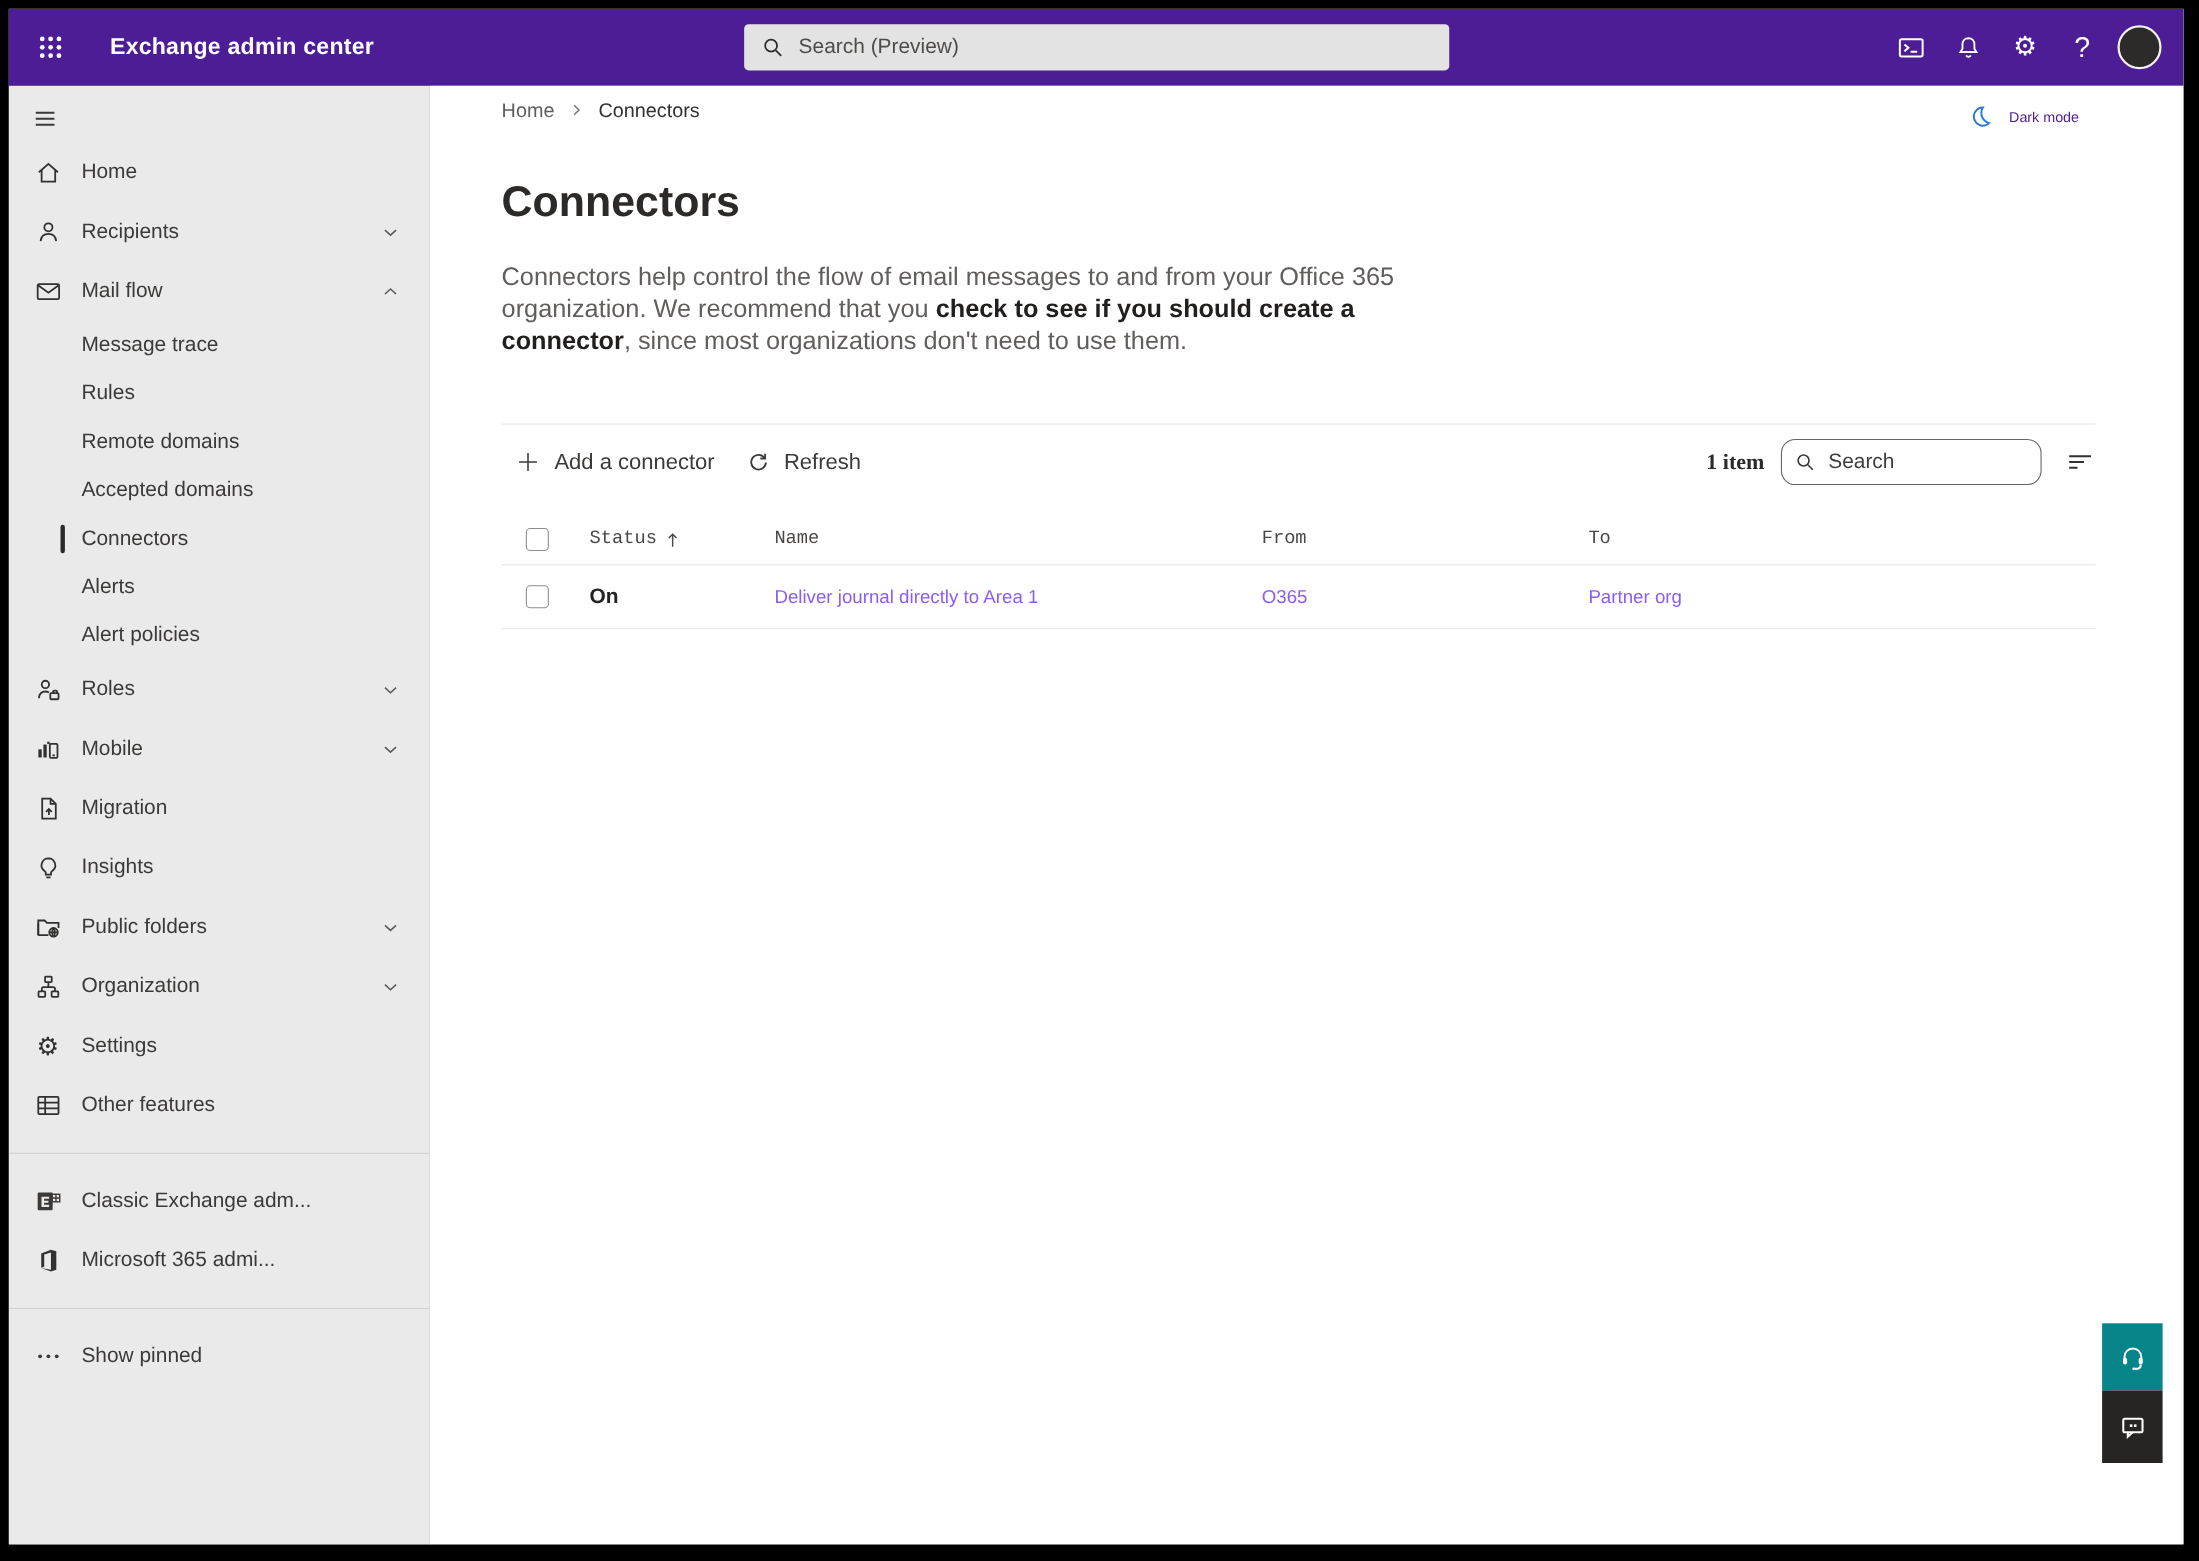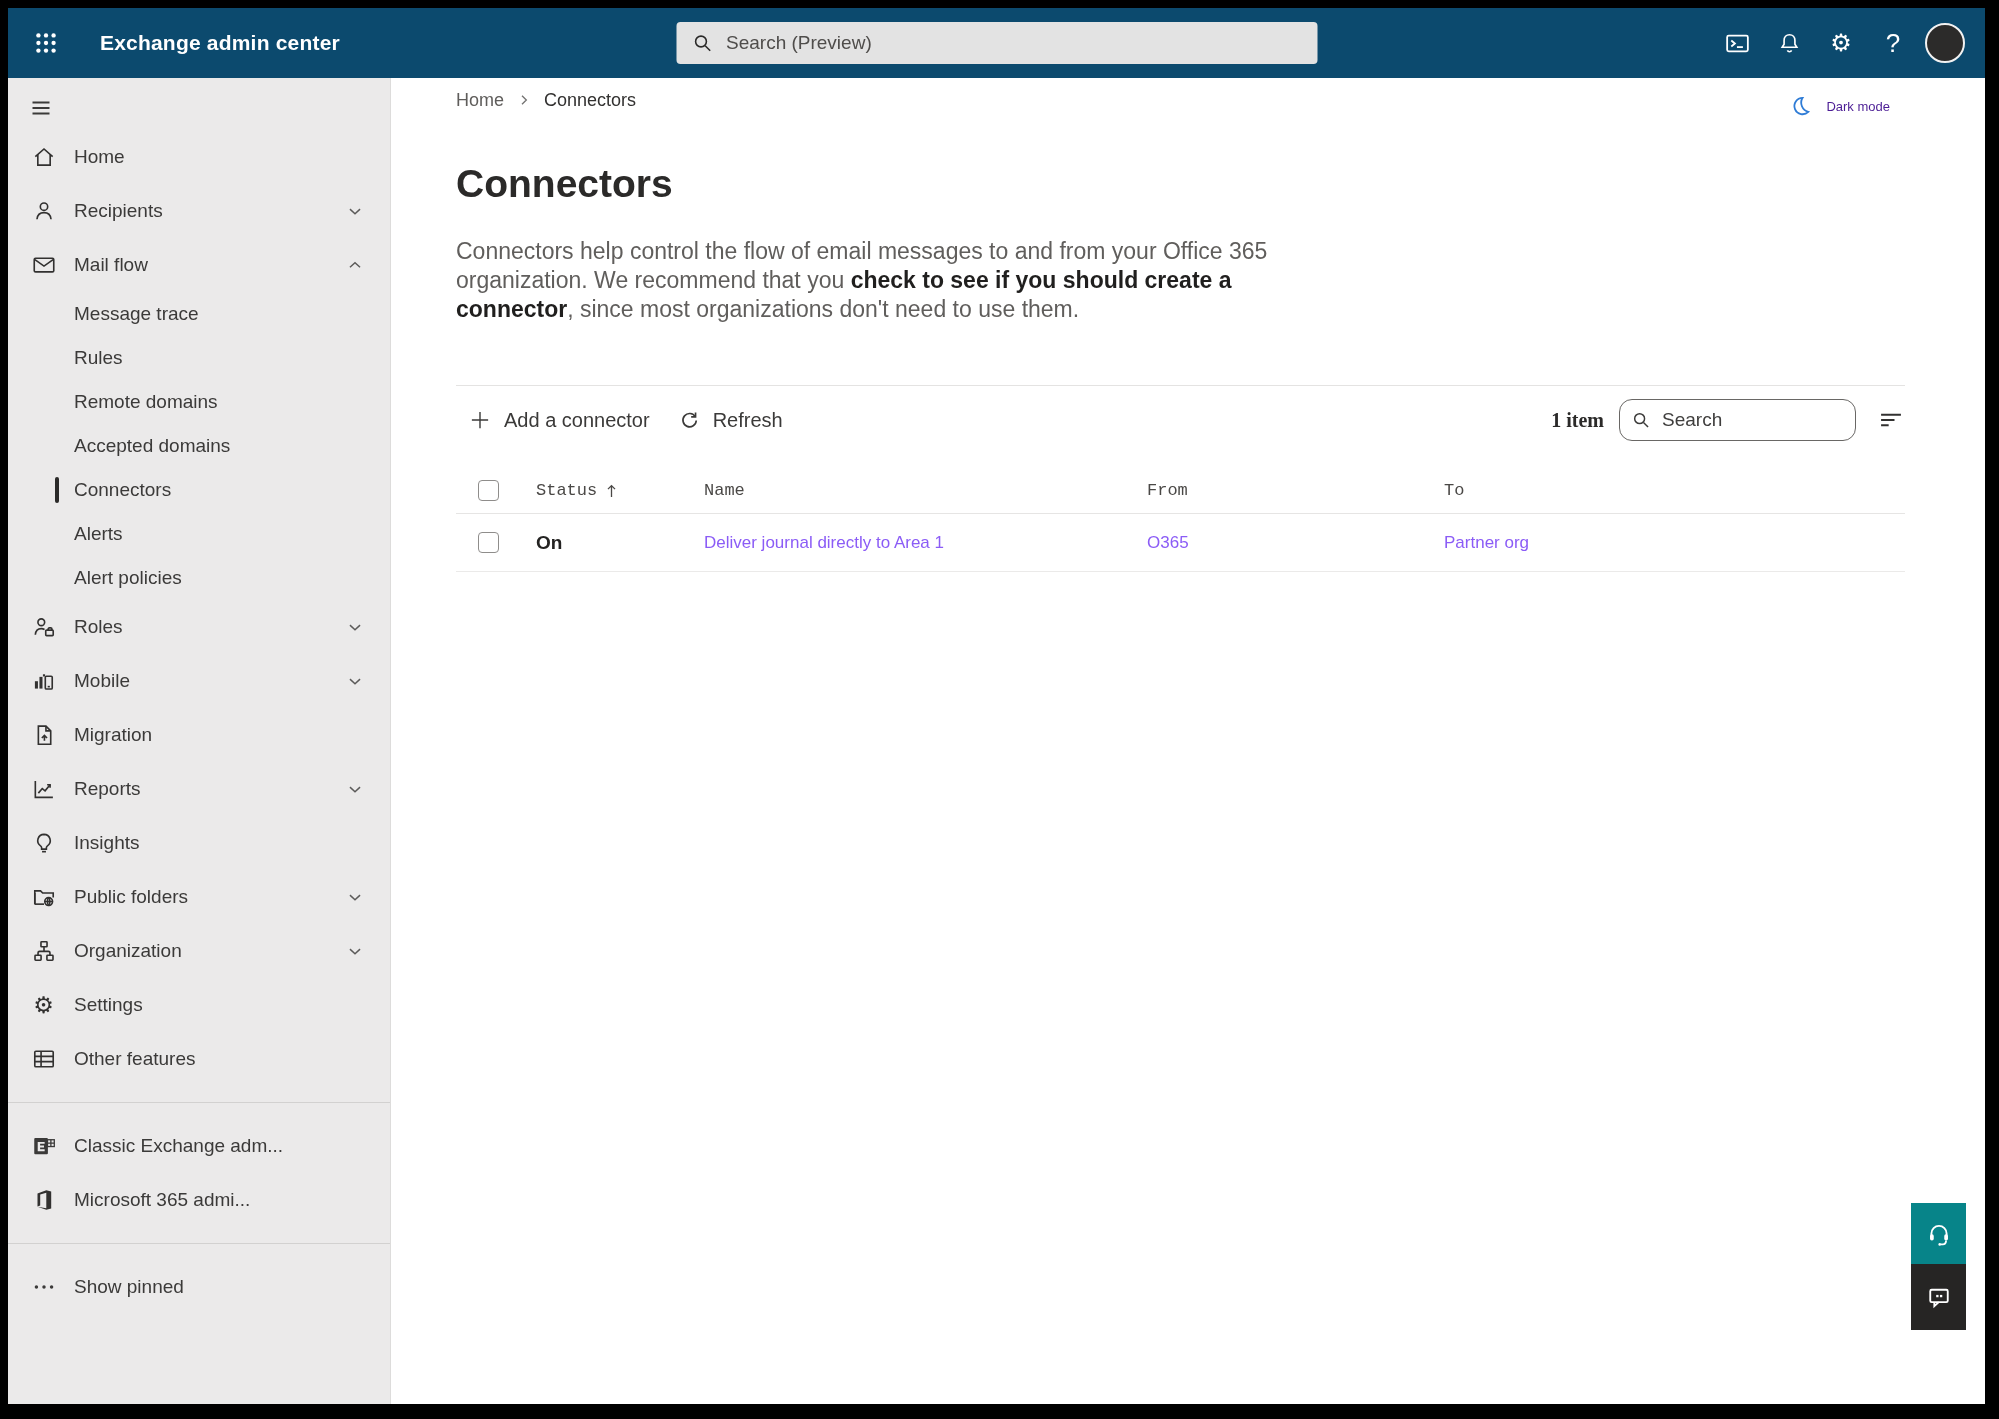--- a/index.html
+++ b/index.html
@@ -2,21 +2,21 @@
 <html><head>
 <meta charset="utf-8">
 <style>
   * { box-sizing: border-box; margin: 0; padding: 0; }
   html,body { background:#000; }
   body { font-family: "Liberation Sans", sans-serif; }
   .frame { position:relative; width:1999px; height:1419px; background:#000; overflow:hidden; }
   .window { position:absolute; left:8px; top:8px; width:1977px; height:1396px; background:#fff; overflow:hidden; }
 
   
-  .topbar { position:relative; height:70px; background:#0c4a6e; display:flex; align-items:center; color:#fff; }
+  .topbar { position:relative; height:70px; background:#4c1d95; display:flex; align-items:center; color:#fff; }
   .waffle-btn { width:52px; height:70px; display:flex; align-items:center; justify-content:center; cursor:pointer; margin-left:12px; }
   .app-title { font-size:21px; font-weight:600; margin-left:28px; letter-spacing:.2px; }
   .top-search { position:absolute; left:50%; transform:translateX(-50%); top:14px; width:641px; height:42px; background:#e3e3e3; border-radius:4px; display:flex; align-items:center; padding:0 14px; }
   .top-search svg { flex:0 0 auto; }
   .top-search input { flex:1; border:none; outline:none; background:transparent; font-size:19px; color:#3b3a39; margin-left:12px; font-family:inherit; }
   .top-search input::placeholder { color:#4f4d4b; opacity:1; }
   .top-icons { position:absolute; right:14px; top:0; height:70px; display:flex; align-items:center; }
   .top-icon-btn { width:52px; height:70px; display:flex; align-items:center; justify-content:center; cursor:pointer; color:#fff; }
   .glyph { font-size:24px; line-height:1; color:#fff; }
   .avatar { width:40px; height:40px; border-radius:50%; border:2px solid #f2f2f2; background:#2c2b2a; }
@@ -251,35 +251,20 @@
         <span class="ic">
           <svg width="26" height="26" viewBox="0 0 24 24" fill="none" stroke="#323130" stroke-width="1.5">
             <path d="M6.8 20.5V3.8h7l4.4 4.4v12.3Z"></path>
                 <path d="M13.8 3.8v4.4h4.4"></path>
                 <path d="M10 14.8l2.4-2.4 2.4 2.4M12.4 12.8v4.6"></path>
           </svg>
         </span>
         <span class="lbl">Migration</span>
       </div>
 
-      <div class="nav-item">
-        <span class="ic">
-          <svg width="26" height="26" viewBox="0 0 24 24" fill="none" stroke="#323130" stroke-width="1.5">
-            <path d="M4 4.5v15.2h16.2"></path>
-                <path d="M6.8 15.8l3.6-4.2 2.6 2.1 4.6-5.6"></path>
-                <path d="M14.9 8.1h2.7v2.8"></path>
-          </svg>
-        </span>
-        <span class="lbl">Reports</span>
-        <span class="chev">
-          <svg width="22" height="22" viewBox="0 0 24 24" fill="none" stroke="currentColor" stroke-width="1.6">
-                <path d="M6.5 10l5.5 5 5.5-5"></path>
-              </svg>
-        </span>
-      </div>
 
       <div class="nav-item">
         <span class="ic">
           <svg width="26" height="26" viewBox="0 0 24 24" fill="none" stroke="#323130" stroke-width="1.5">
             <path d="M12 4a5.8 5.8 0 0 1 3.2 10.6c-.7.5-1 1-1 1.7v1.3h-4.4v-1.3c0-.7-.3-1.2-1-1.7A5.8 5.8 0 0 1 12 4Z"></path>
             <path d="M10.2 20h3.6"></path>
           </svg>
         </span>
         <span class="lbl">Insights</span>
       </div>

